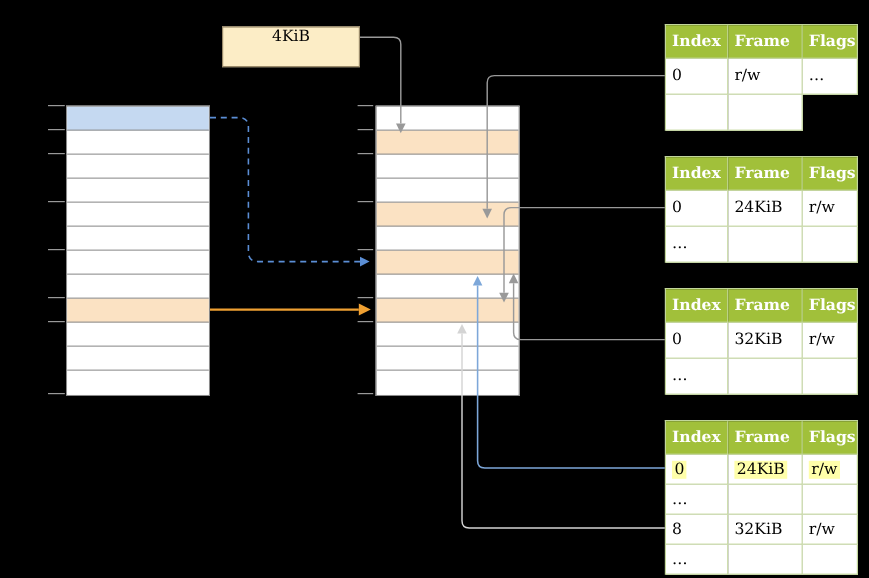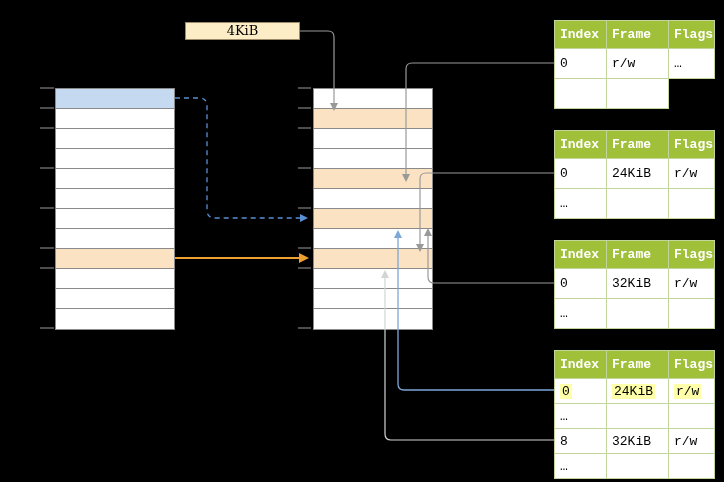--- a/index.html
+++ b/index.html
@@ -2,21 +2,21 @@
 <html><head>
 <meta charset="utf-8">
 <style>
   html,body { margin:0; padding:0; background:#000; }
   .stage {
     position:relative; width:724px; height:482px; background:#000;
     font-family:"DejaVu Serif", serif; overflow:hidden;
   }
   
   .addr-box {
-    position:absolute; left:185px; top:22px; width:115px; height:18px;
+    position:absolute; left:185px; top:22px; width:115px; height:34px;
     background:#fcedc6; border:1px solid #9a8a6a; box-sizing:border-box;
     color:#000; font-size:13px; line-height:16px; text-align:center;
   }
   
   .mem-col {
     position:absolute; top:88px; width:120px; height:242px;
     border:1px solid #8a8a8a; box-sizing:border-box; background:#fff;
   }
   .mem-col.left { left:55px; }
   .mem-col.mid  { left:313px; }
@@ -26,21 +26,21 @@
   .hl-orange { background:#fbe2c3 !important; }
   
   .ptable {
     position:absolute; left:554px; width:160px;
     display:grid; grid-template-columns:52px 62px 46px;
     border-top:1px solid #c2d69b; border-left:1px solid #c2d69b;
   }
   .pc {
     box-sizing:border-box; border-right:1px solid #c2d69b; border-bottom:1px solid #c2d69b;
     background:#fff; color:#000; font-size:13px; padding-left:5px;
-    display:flex; align-items:center; overflow:hidden;font-family:Liberation Mono, monospace;
+    display:flex; align-items:center; overflow:hidden;
   }
   .ph { background:#a1c03a; color:#fff; font-weight:bold; height:28px; font-size:13px; }
   .r30 { height:30px; }
   .r25 { height:25px; }
   .hl  { background:#ffffaa; padding:0 2px; }
   .overlay { position:absolute; left:0; top:0; pointer-events:none; }
 </style>
 </head>
 <body>
 

